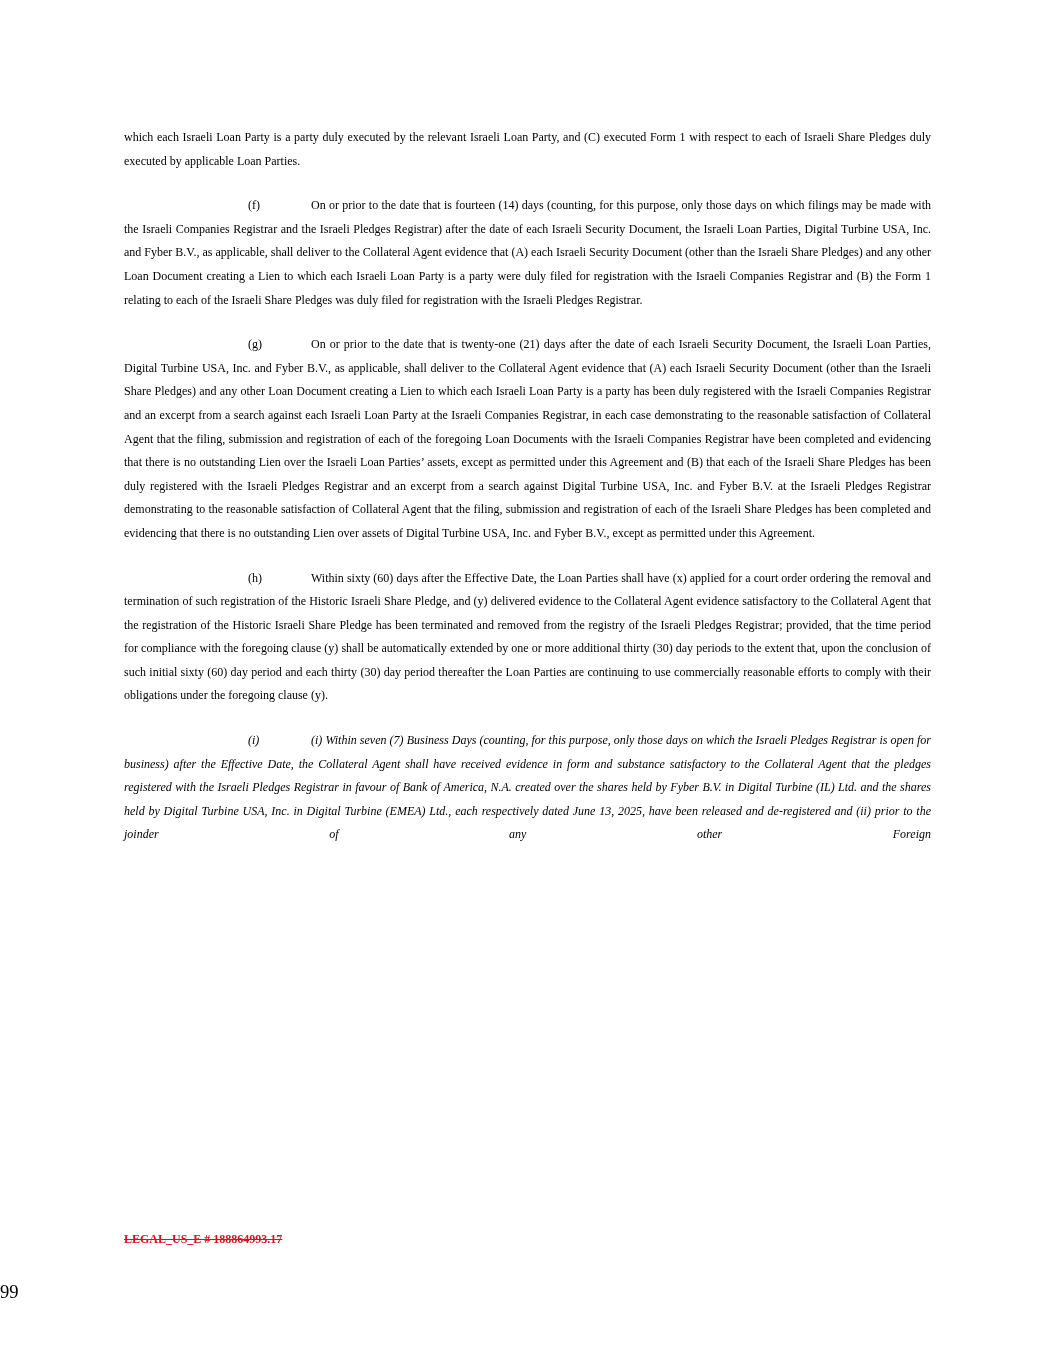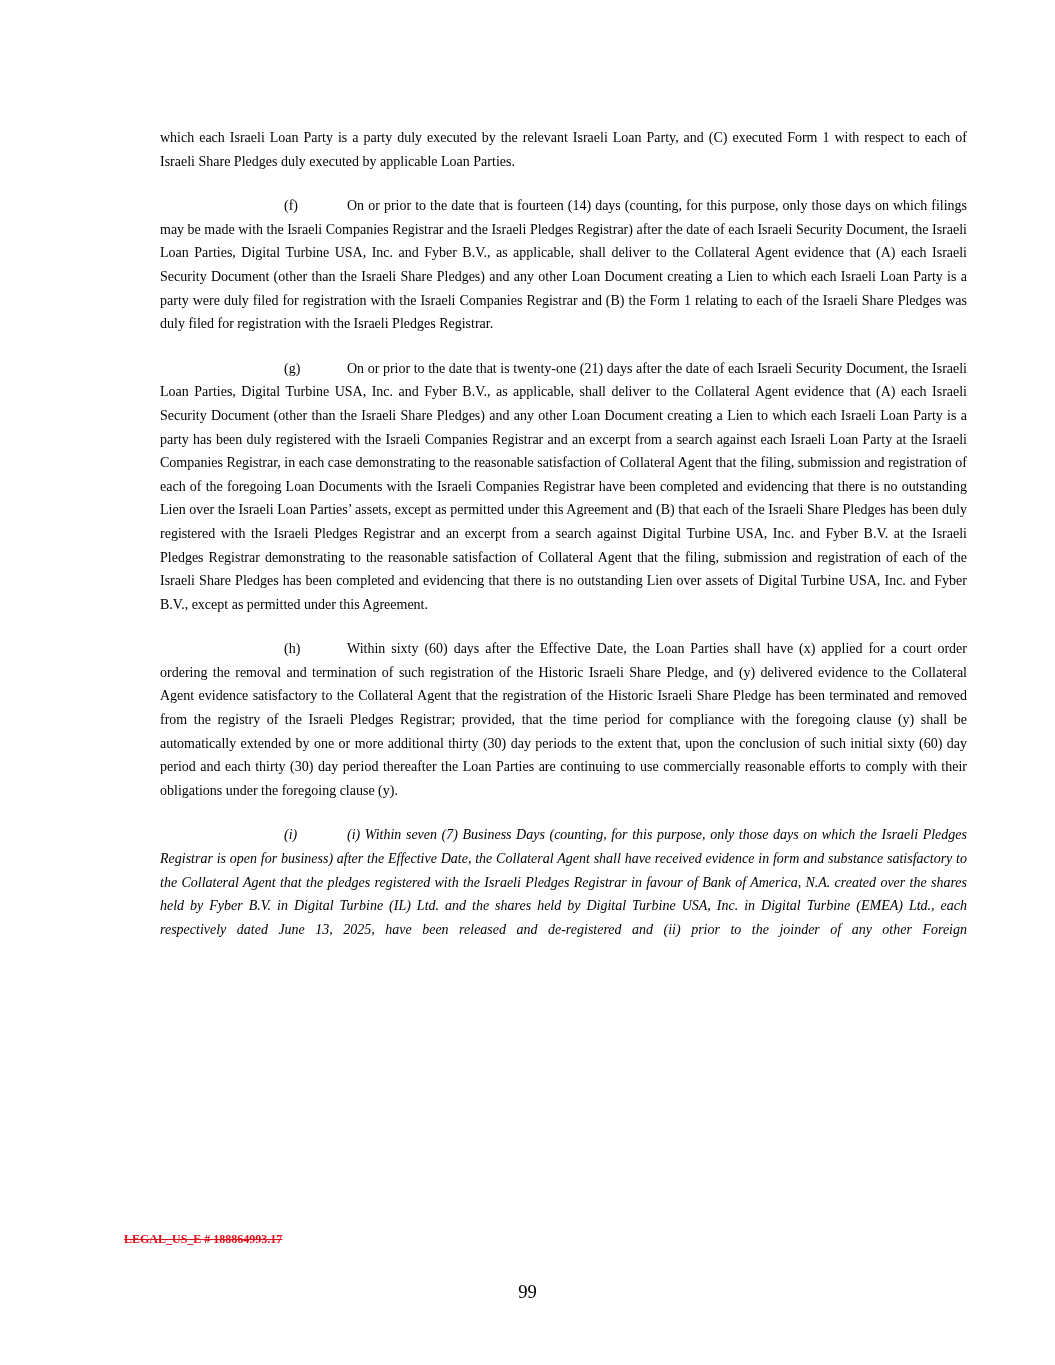--- a/index.html
+++ b/index.html
@@ -9,41 +9,39 @@
     position: relative;
     overflow: hidden;
     font-family: "Liberation Serif", "DejaVu Serif", serif;
     color: #000000;
   }
   .page-body {
     position: absolute;
     left: 124px;
     top: 126px;
     width: 807px;
-    font-size: 14px;
+    font-size: 12px;
     line-height: 23.6px;
-    margin-left: 36px;
   }
   .para {
     margin: 0 0 21px 0;
     text-align: justify;
     text-align-last: left;
     hyphens: none;
   }
   .para .marker {
     display: inline-block;
     margin-left: 124px;
     width: 63px;
   }
   .page-number {
     position: absolute;
     left: 0;
     width: 1055px;
     top: 1281px;
-    text-align: center;
     font-size: 18.6px;
   }
   .footer-id {
     position: absolute;
     left: 124px;
     top: 1232px;
     font-size: 12px;
     font-weight: bold;
     color: #e0101a;
     text-decoration: line-through;

